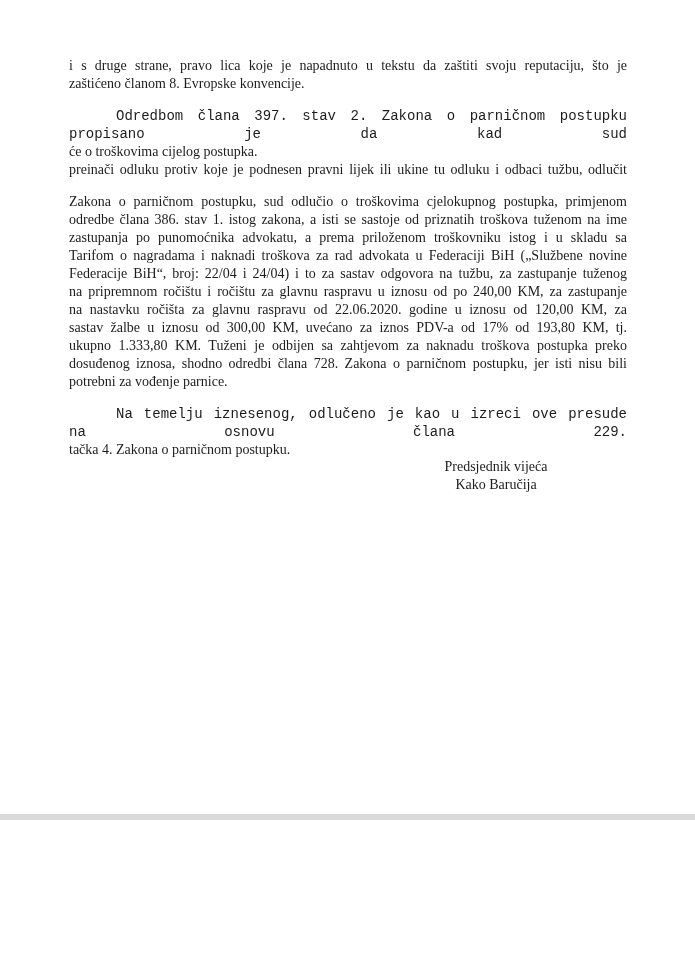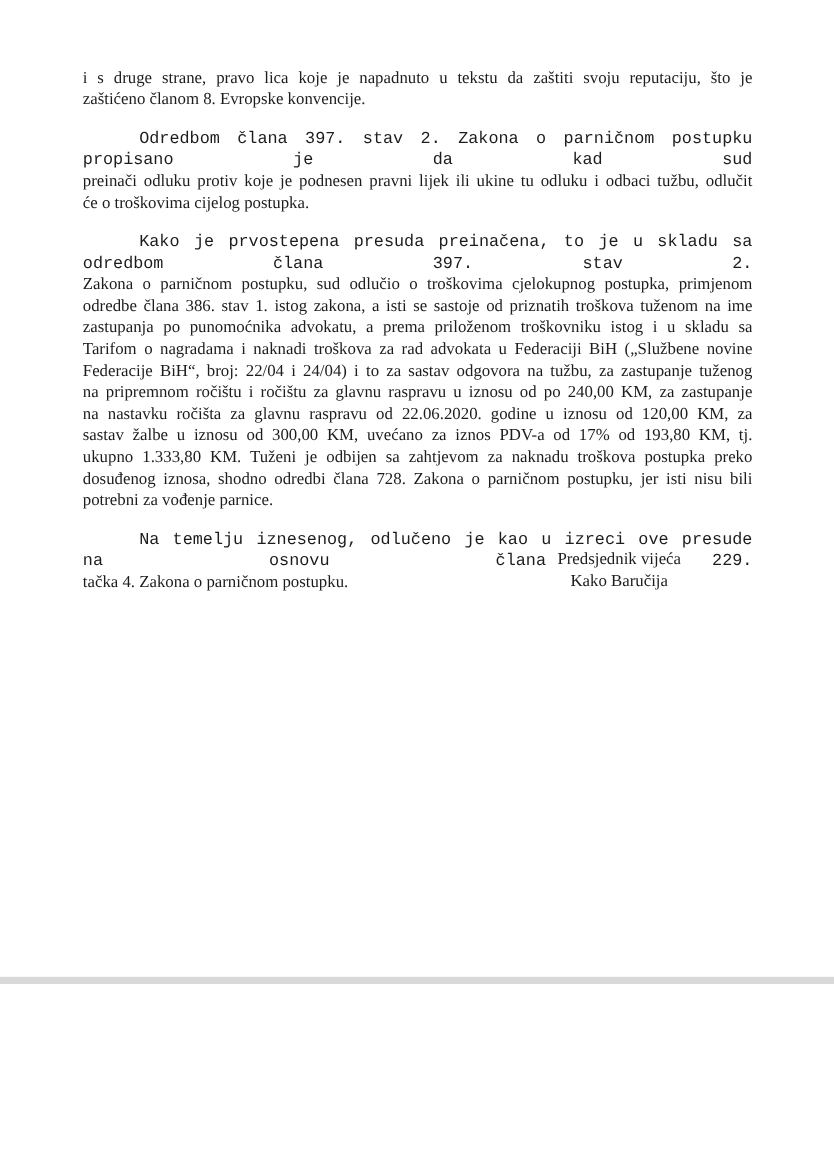--- a/index.html
+++ b/index.html
@@ -24,21 +24,21 @@
   .line {
     text-align: justify;
     text-align-last: justify;
     white-space: normal;
   }
   .line.last { text-align-last: left; }
   .line.indent { text-indent: 47px; font-family: Liberation Mono, monospace; }
   .signature {
     position: absolute;
     top: 458px;
-    left: 408px;
+    left: 388px;
     width: 216px;
     text-align: center;
     font-size: 14px;
     line-height: 18px;
   }
   .page-number {
     position: absolute;
     top: 922px;
     left: 593px;
     width: 24px;
@@ -59,25 +59,24 @@
 
 <div class="page" style="background: rgb(255, 255, 255); color: rgb(28, 28, 28);">
 
   <div class="body-text">
       <div class="para">
         <div class="line">i s druge strane, pravo lica koje je napadnuto u tekstu da zaštiti svoju reputaciju, što je</div>
         <div class="line last">zaštićeno članom 8. Evropske konvencije.</div>
       </div>
       <div class="para">
         <div class="line indent">Odredbom člana 397. stav 2. Zakona o parničnom postupku propisano je da kad sud</div>
+        <div class="line last">će o troškovima cijelog postupka.</div>
         <div class="line">preinači odluku protiv koje je podnesen pravni lijek ili ukine tu odluku i odbaci tužbu, odlučit</div>
-        <div class="line last">će o troškovima cijelog postupka.</div>
       </div>
       <div class="para">
-        <div class="line indent">Kako je prvostepena presuda preinačena, to je u skladu sa odredbom člana 397. stav 2.</div>
         <div class="line">Zakona o parničnom postupku, sud odlučio o troškovima cjelokupnog postupka, primjenom</div>
         <div class="line">odredbe člana 386. stav 1. istog zakona, a isti se sastoje od priznatih troškova tuženom na ime</div>
         <div class="line">zastupanja po punomoćnika advokatu, a prema priloženom troškovniku istog i u skladu sa</div>
         <div class="line">Tarifom o nagradama i naknadi troškova za rad advokata u Federaciji BiH („Službene novine</div>
         <div class="line">Federacije BiH“, broj: 22/04 i 24/04) i to za sastav odgovora na tužbu, za zastupanje tuženog</div>
         <div class="line">na pripremnom ročištu i ročištu za glavnu raspravu u iznosu od po 240,00 KM, za zastupanje</div>
         <div class="line">na nastavku ročišta za glavnu raspravu od 22.06.2020. godine u iznosu od 120,00 KM, za</div>
         <div class="line">sastav žalbe u iznosu od 300,00 KM, uvećano za iznos PDV-a od 17% od 193,80 KM, tj.</div>
         <div class="line">ukupno 1.333,80 KM. Tuženi je odbijen sa zahtjevom za naknadu troškova postupka preko</div>
         <div class="line">dosuđenog iznosa, shodno odredbi člana 728. Zakona o parničnom postupku, jer isti nisu bili</div>

